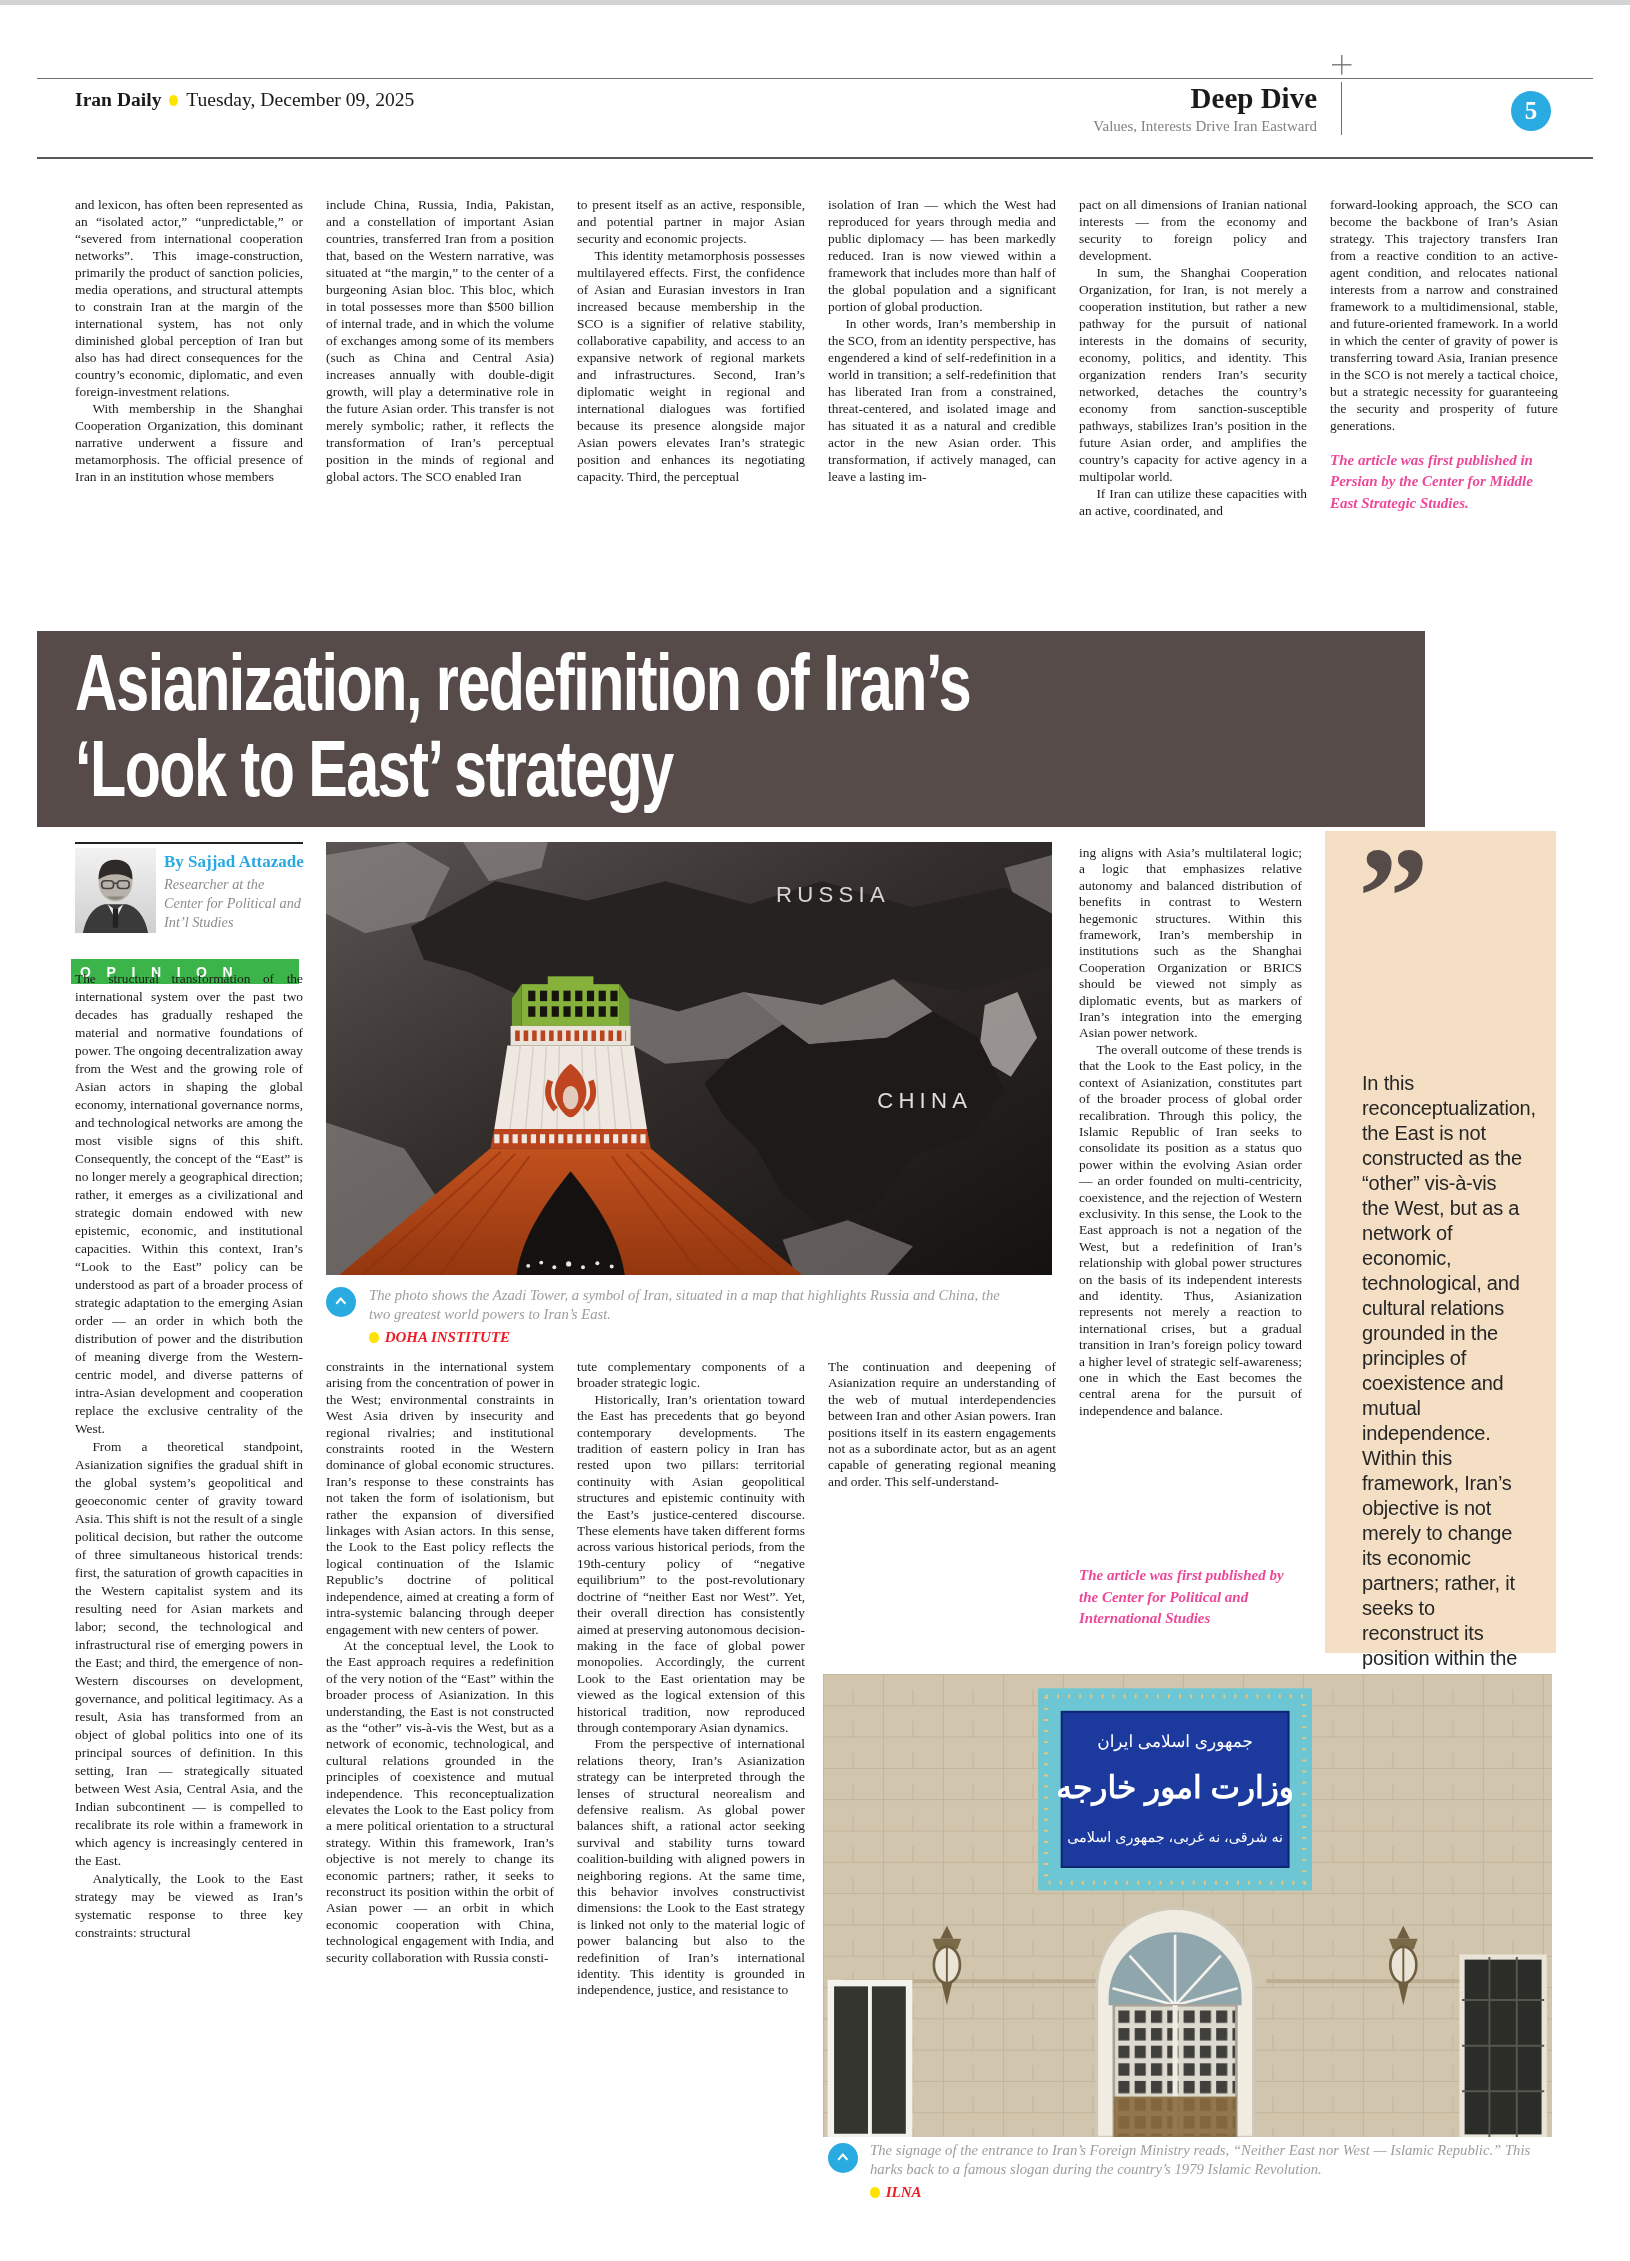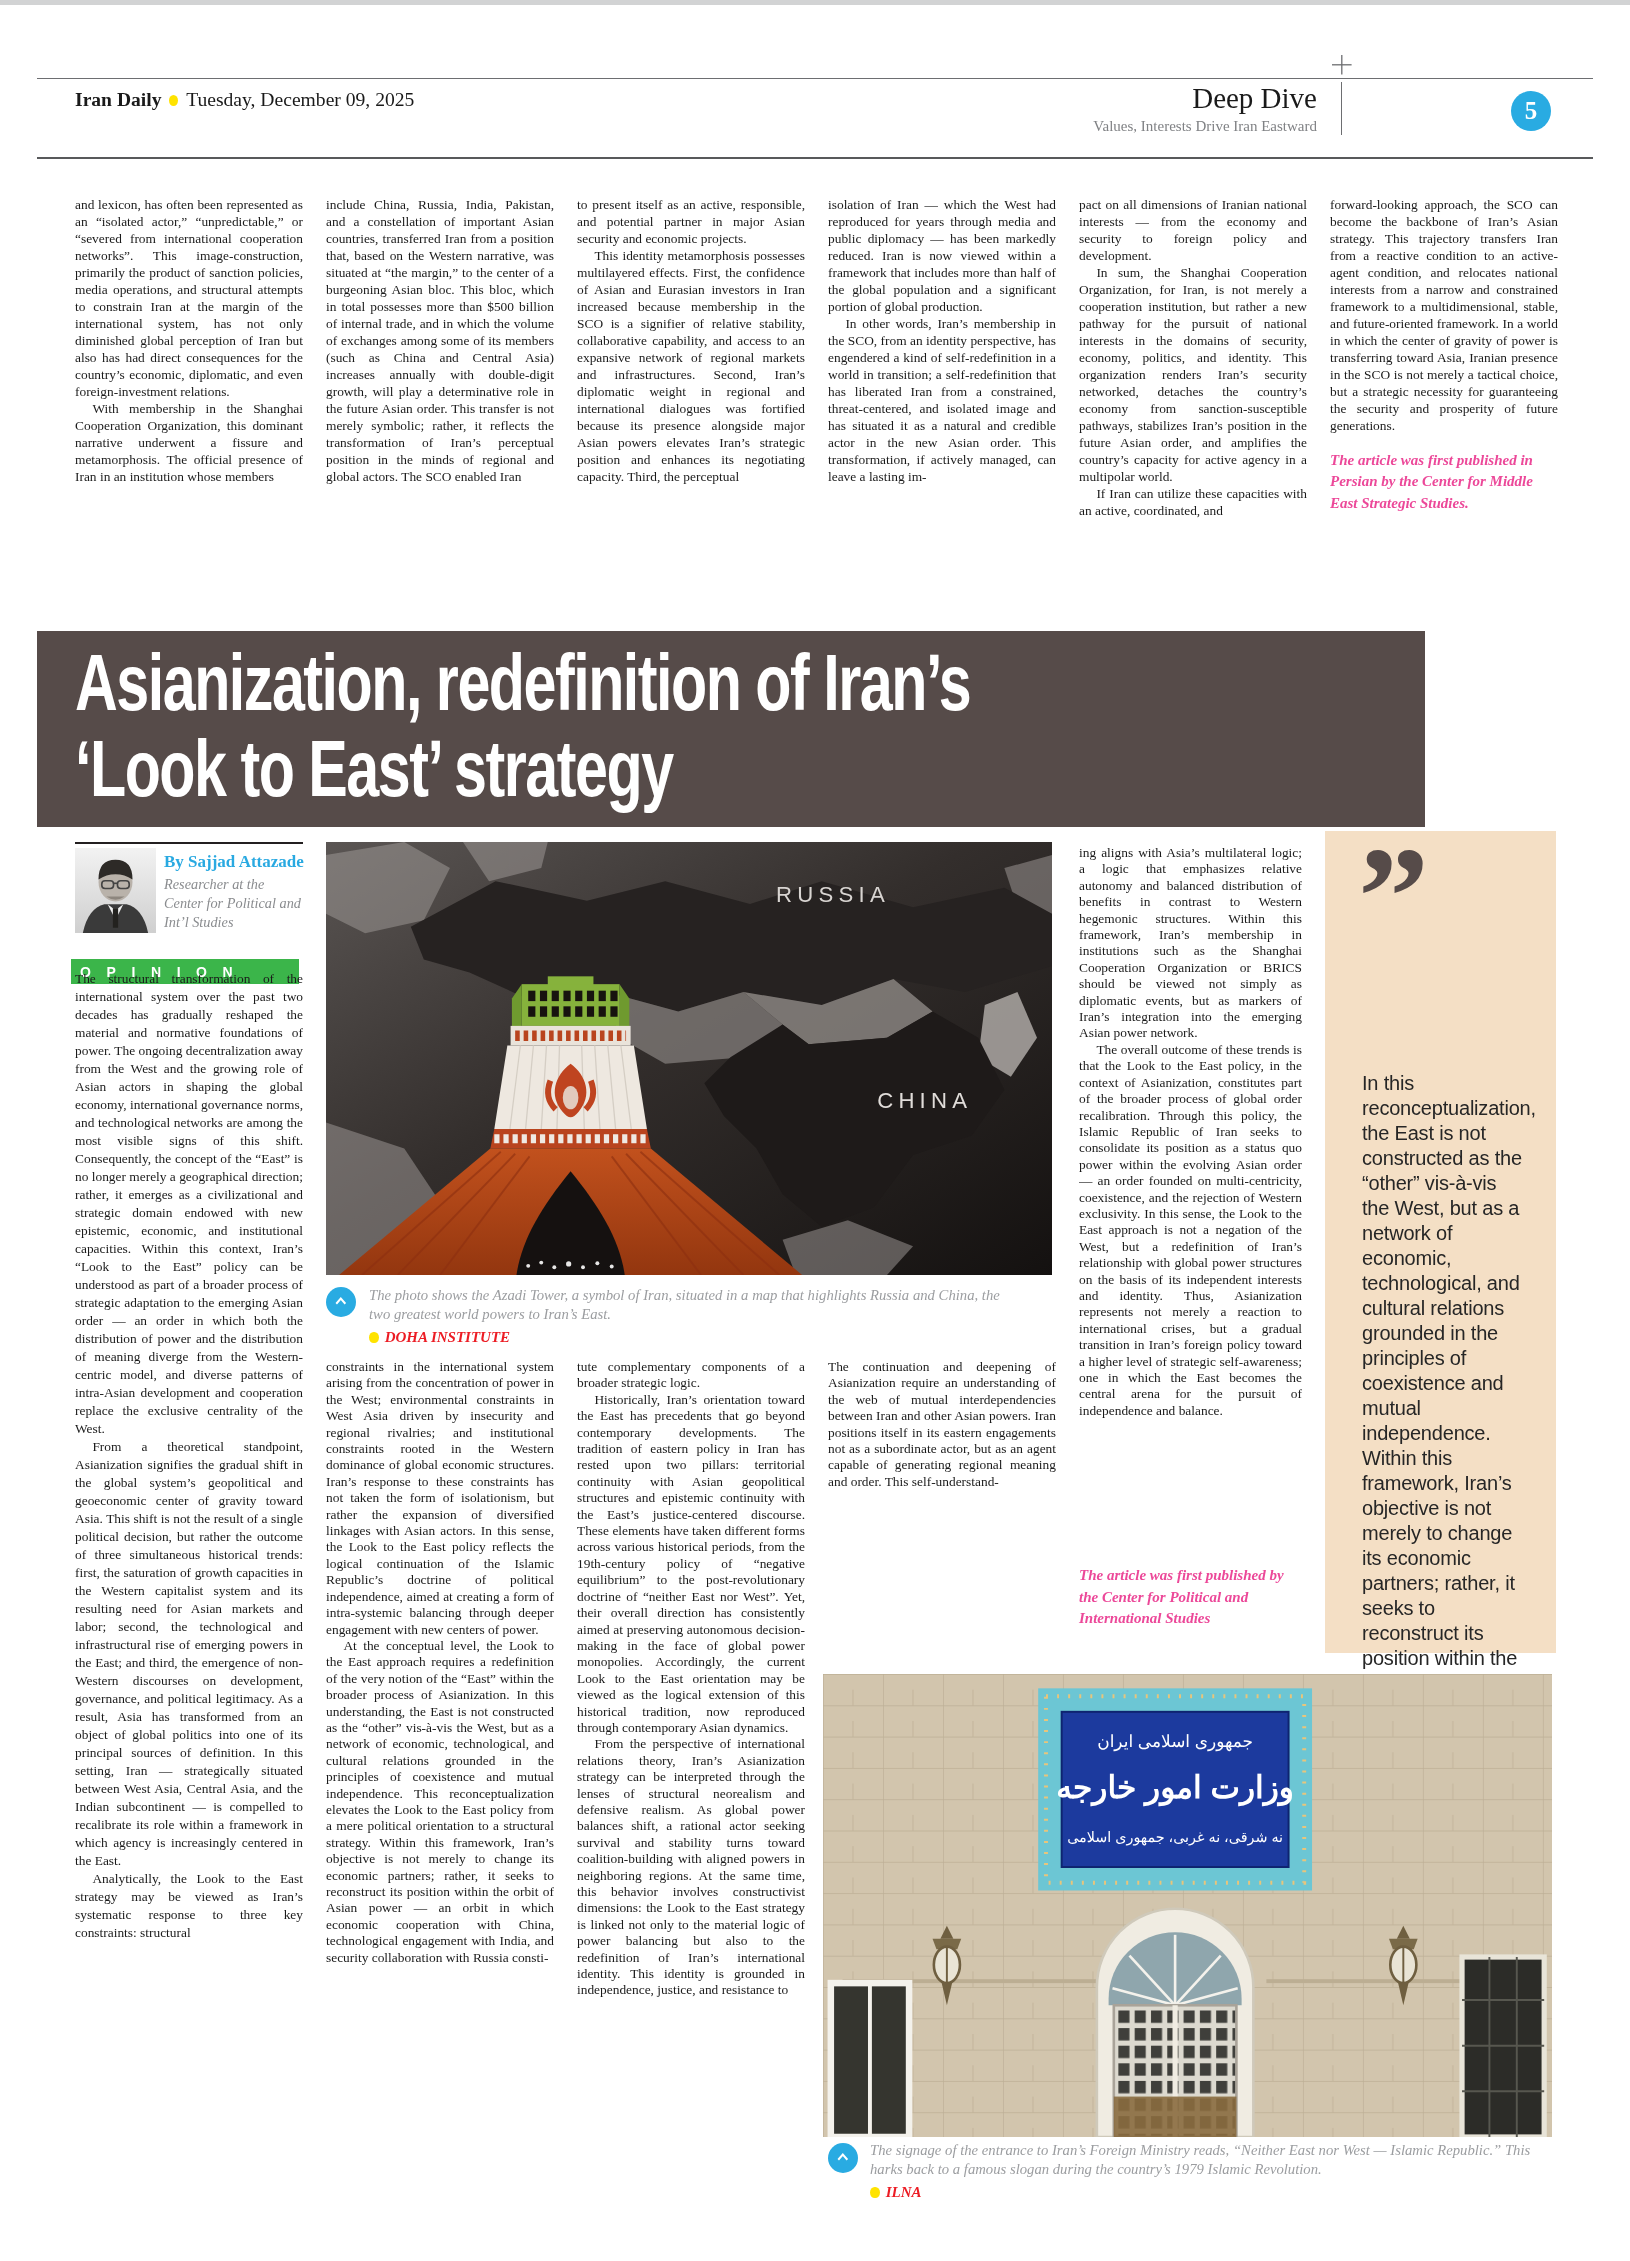--- a/index.html
+++ b/index.html
@@ -7,21 +7,21 @@
         font-family:"Liberation Serif", serif;color:#1a1a1a;}
   .abs{position:absolute;}
   .topband{left:0;top:0;width:1630px;height:4.6px;background:#d2d3d4;}
   .rule{background:#6d6e71;}
   
   .masthead{left:75px;top:89px;display:flex;align-items:center;gap:7.8px;font-size:19.6px;}
   .masthead .brand{font-weight:bold;}
   .dot{display:inline-block;width:9px;height:11px;border-radius:50%;background:#ffe300;}
   .dot.sm{width:9.8px;height:11.7px;}
   .section-block{left:926px;top:82px;width:391px;text-align:right;}
-  .section-title{font-size:29px;font-weight:normal;line-height:33px;}
+  .section-title{font-size:29px;font-weight:bold;line-height:33px;}
   .section-sub{font-size:15px;color:#808285;line-height:22px;}
   .vdiv{left:1341px;top:82px;width:1.3px;height:53px;background:#6d6e71;}
   .pagenum{left:1511px;top:91px;width:40px;height:40px;border-radius:50%;background:#29abe2;
            color:#fff;font-size:25px;font-weight:bold;display:flex;align-items:center;justify-content:center;}
   
   .body{ text-align:justify; overflow:hidden; hyphens:auto; -webkit-hyphens:auto;}
   .body p{margin:0;}
   .body p + p{text-indent:1.3em;}
   .toptext{font-size:13.4px;line-height:17px;}
   .colA{font-size:13.4px;line-height:18px;}

